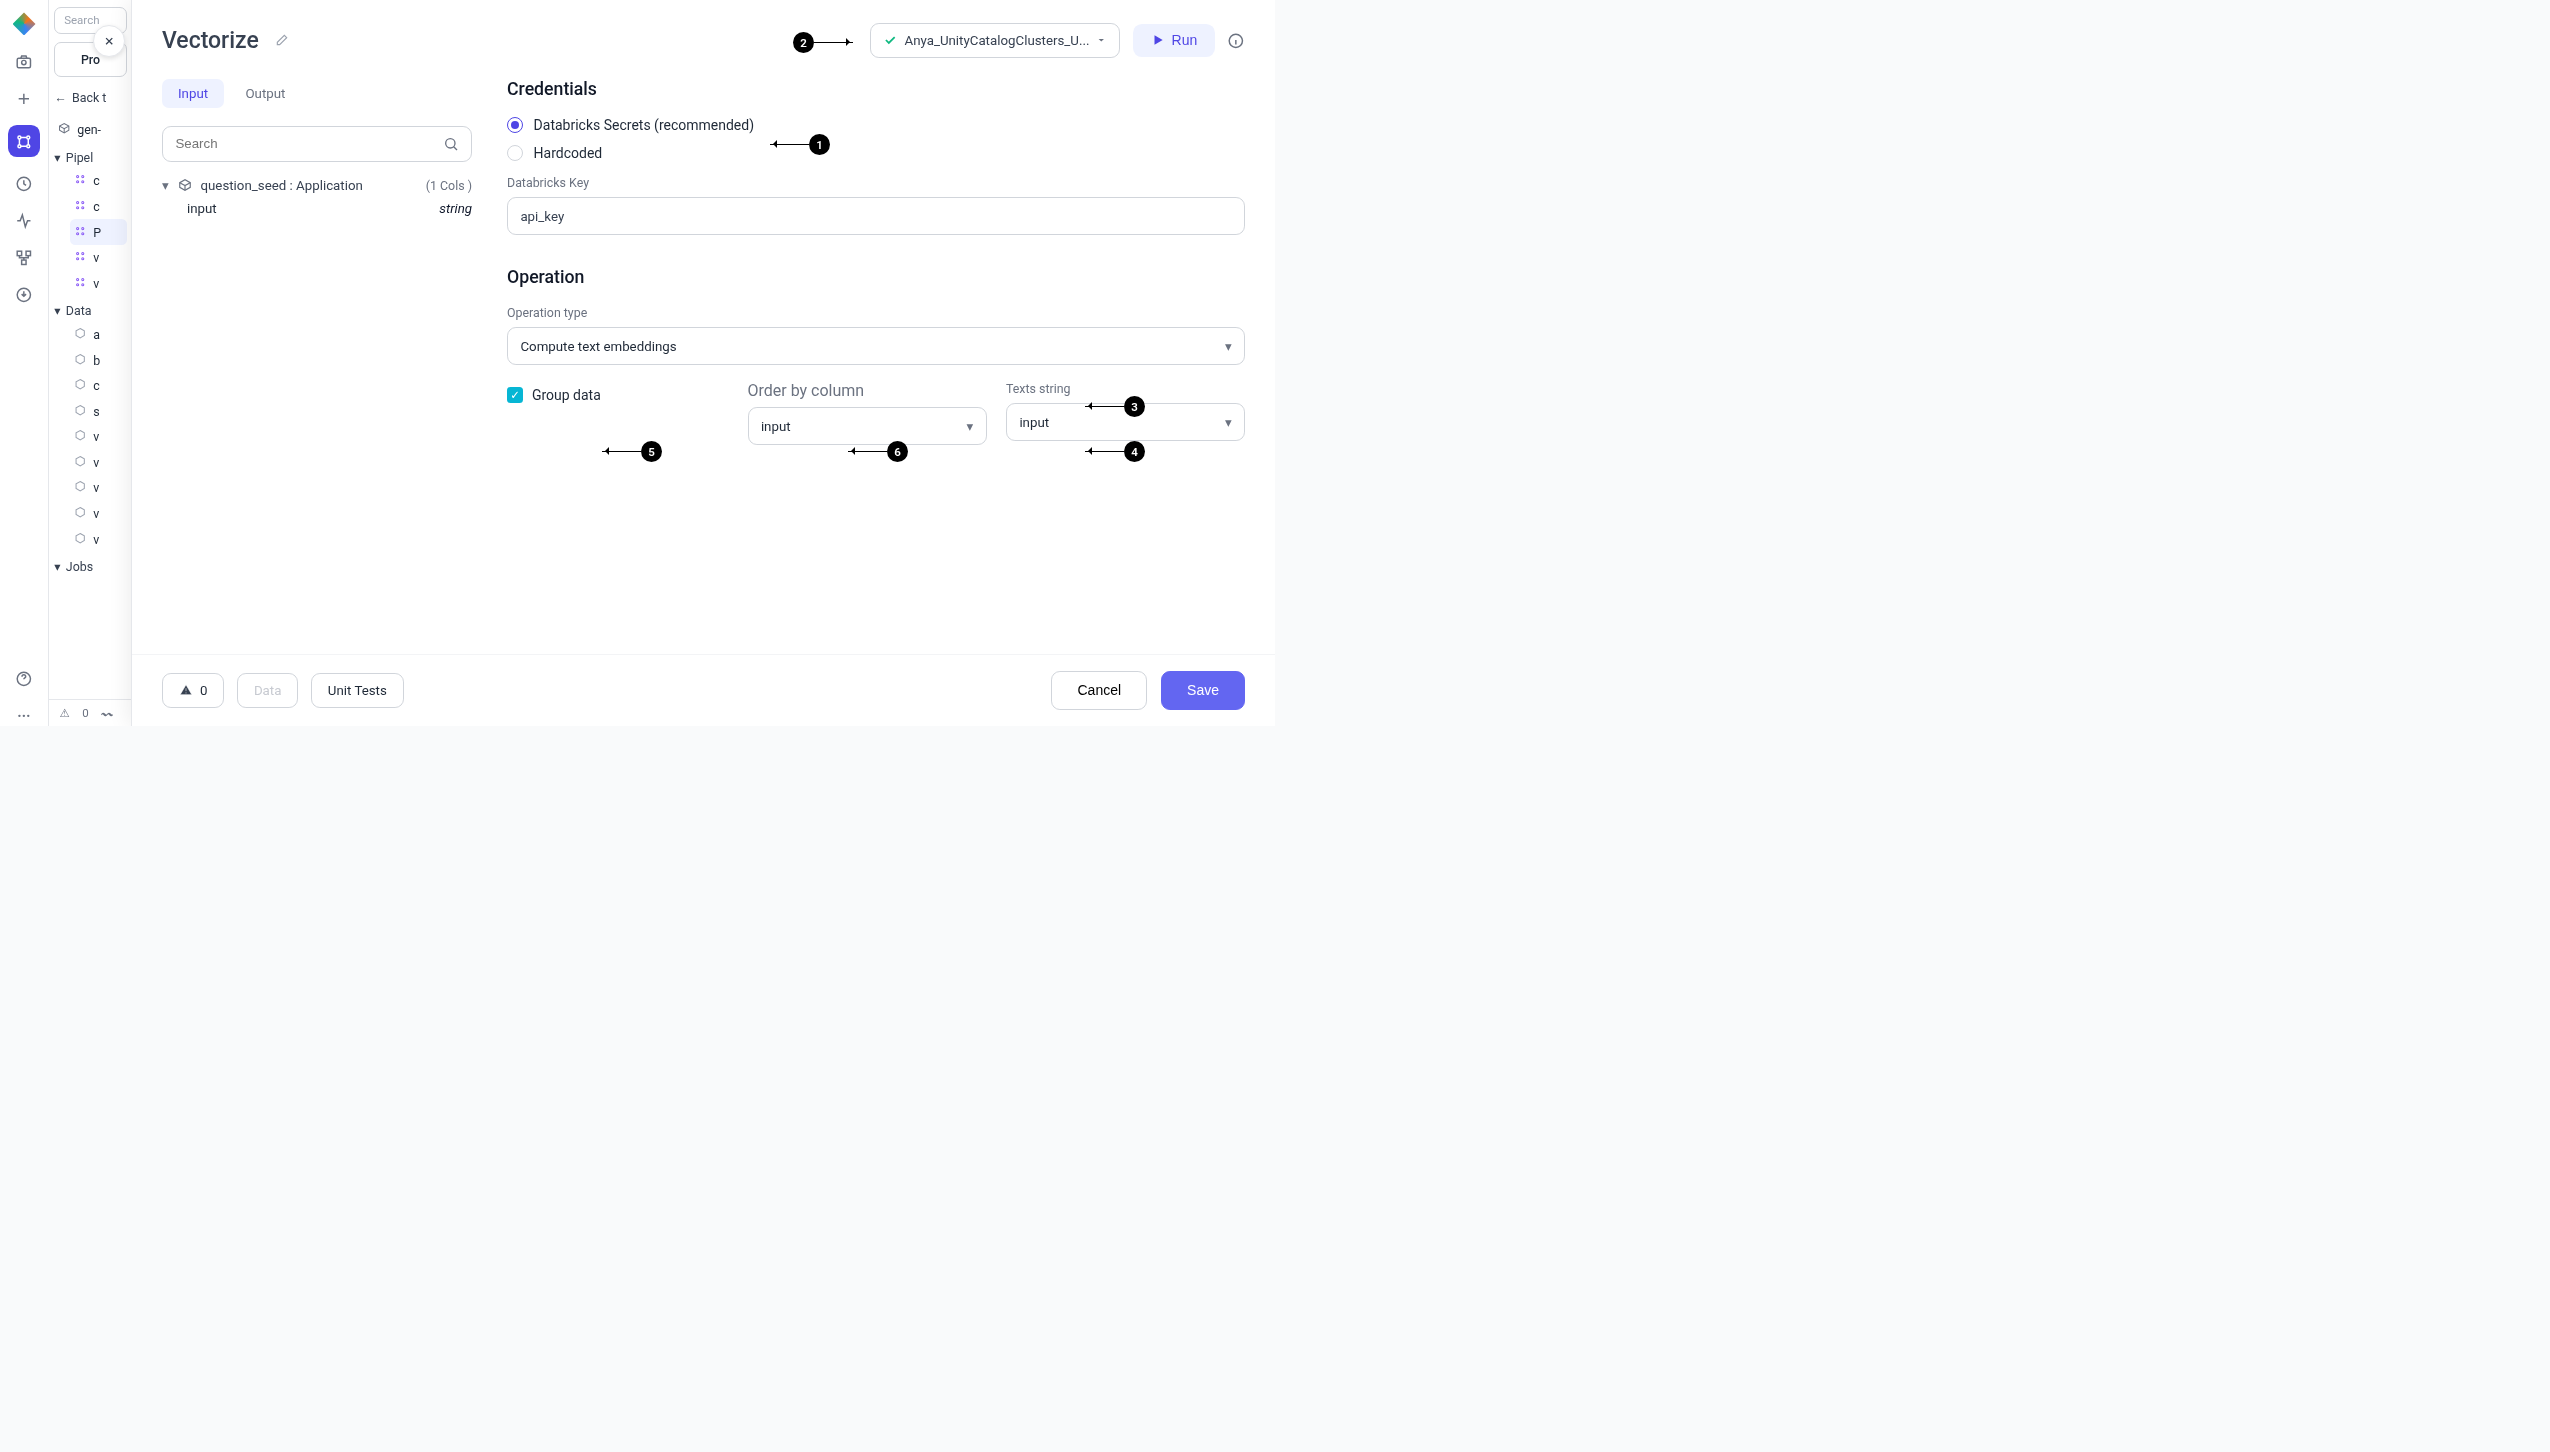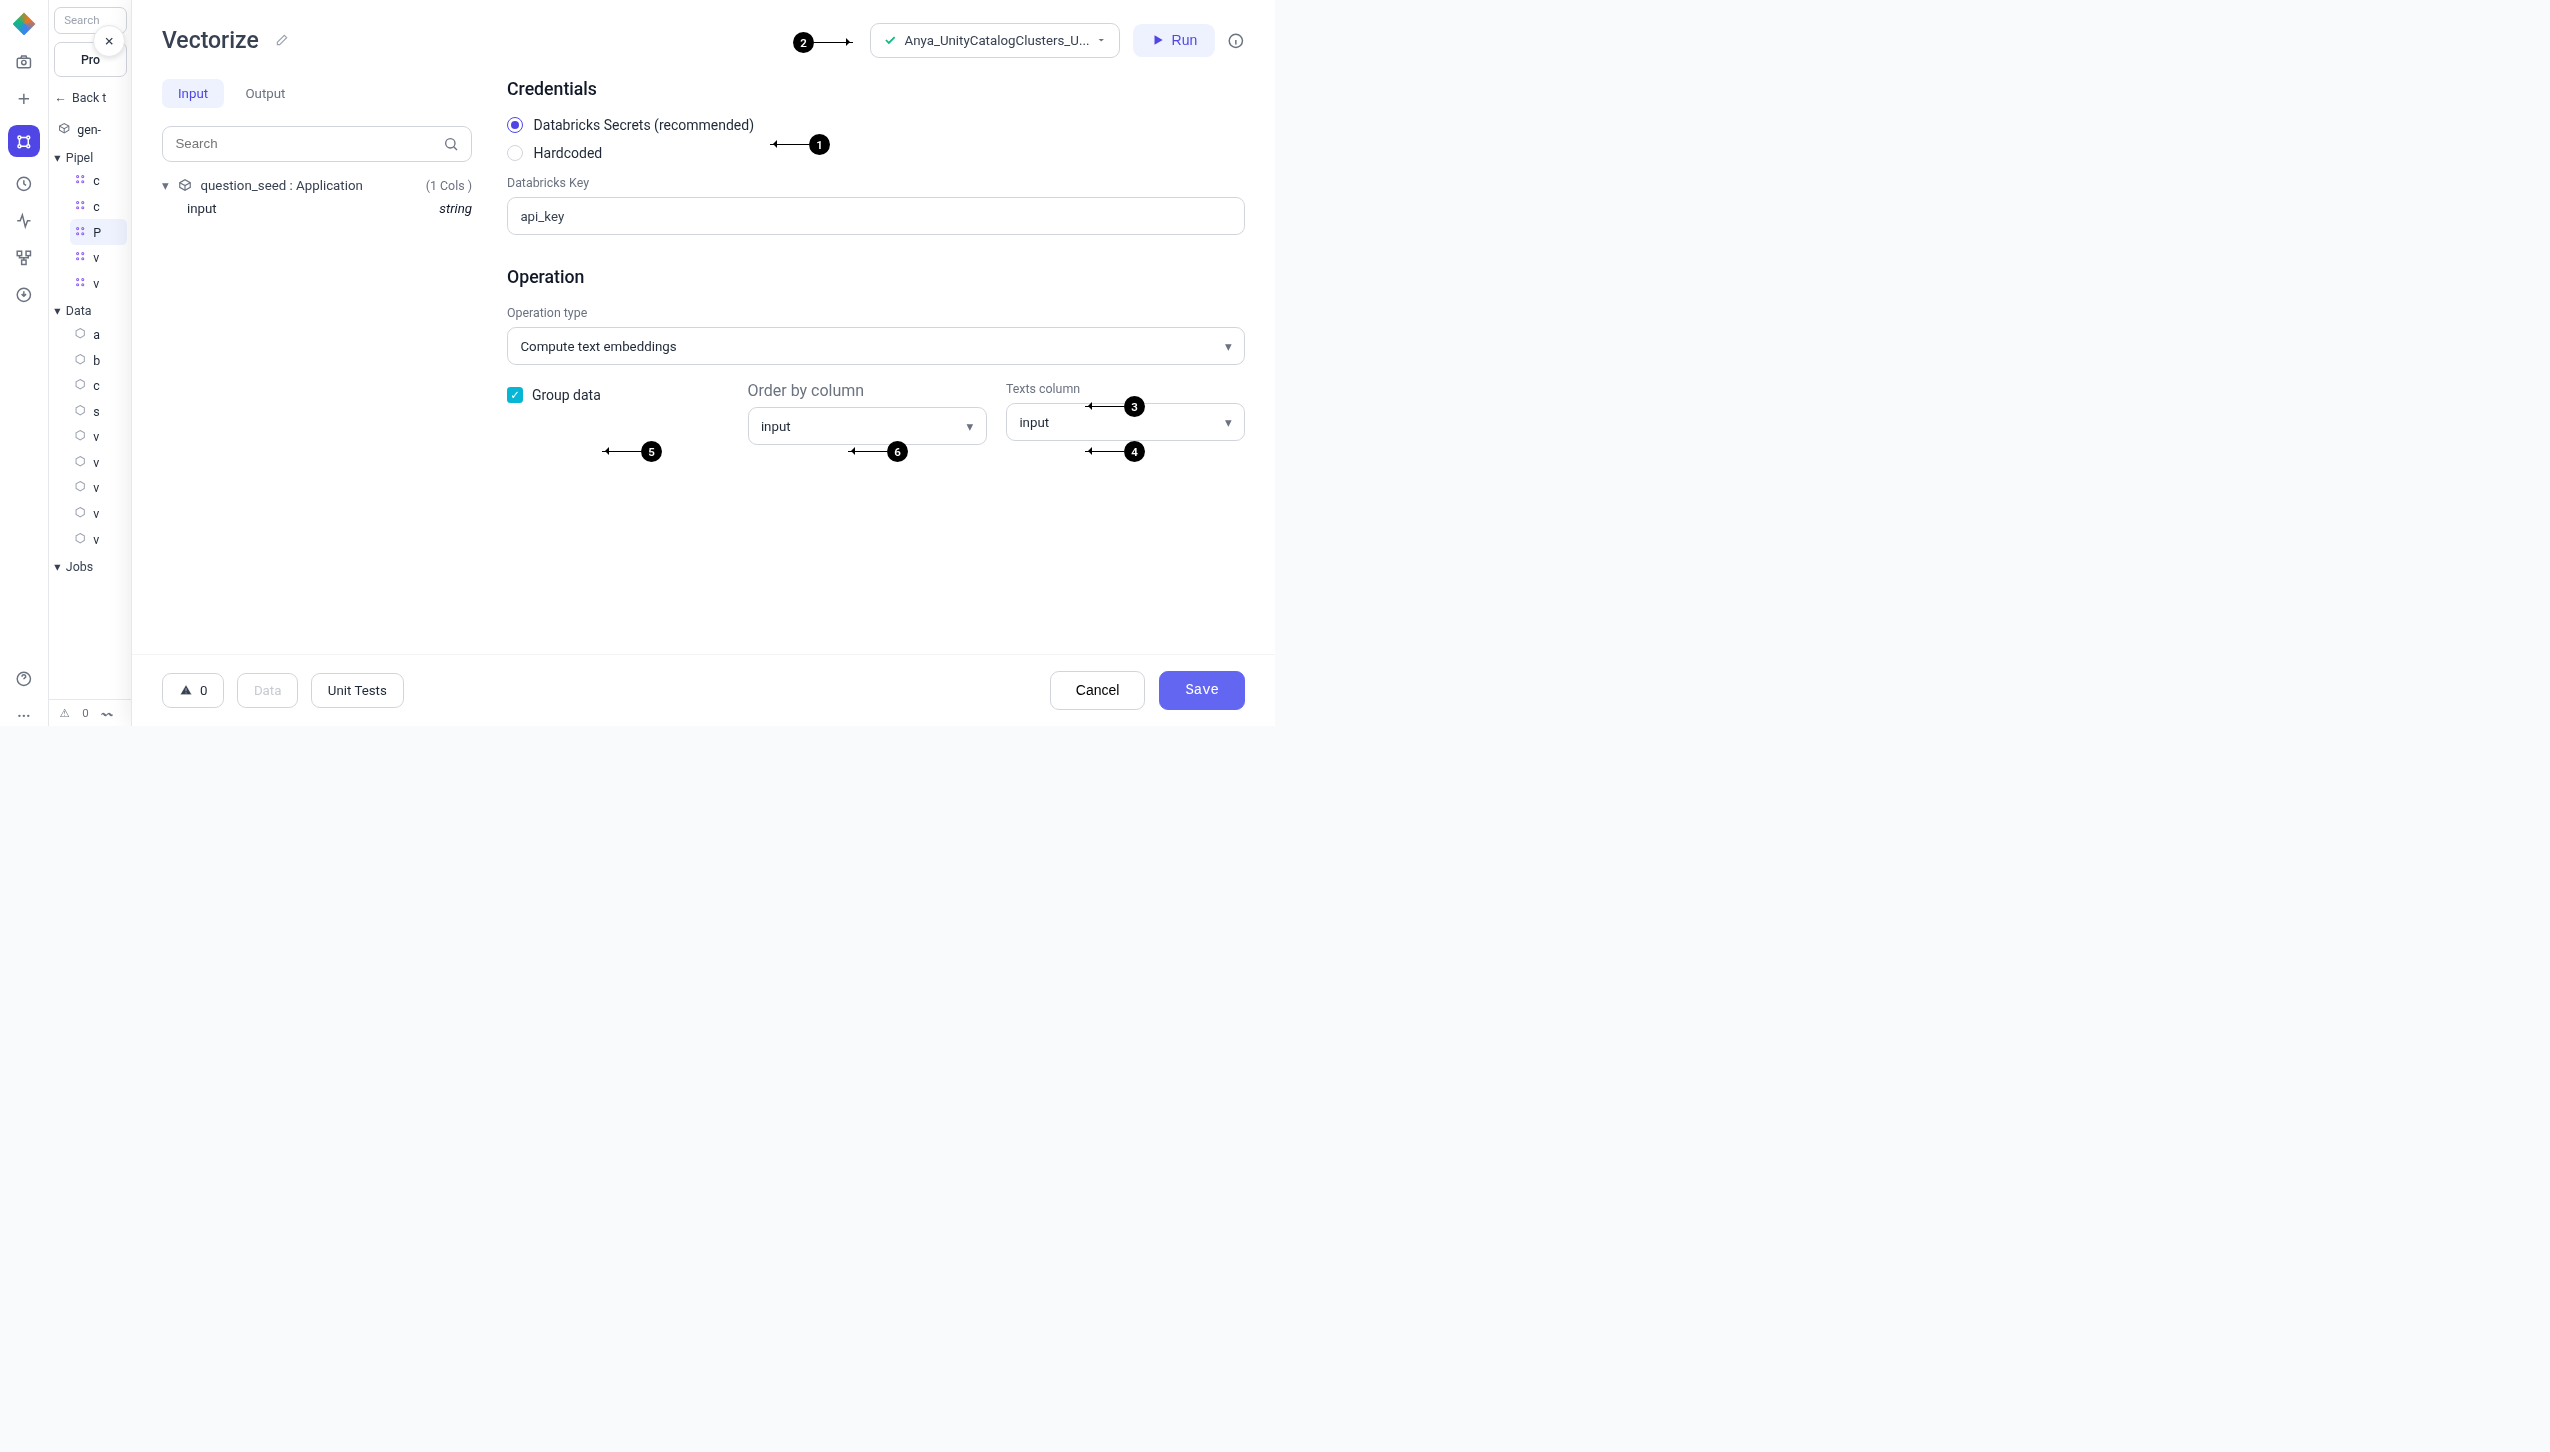--- a/index.html
+++ b/index.html
@@ -99,21 +99,21 @@
 .row3 { display:flex; gap:19.5px; align-items:flex-start; }
 .check-row { display:flex; align-items:center; gap:8.9px; font-size:14px; padding-top:5.3px; }
 .checkbox { width:16px; height:16px; border-radius:3.5px; background:#06b6d4; display:flex; align-items:center; justify-content:center; color:#fff; font-size:11.5px; }
 .col-narrow { width:239px; display:flex; flex-direction:column; gap:7px; }
 
 .modal-footer { border-top:0.9px solid #f3f4f6; padding:16px 30px; display:flex; align-items:center; gap:12.4px; }
 .chip { border:0.9px solid #d1d5db; border-radius:8.9px; padding:8.9px 16px; display:flex; align-items:center; gap:7px; font-size:13.3px; cursor:pointer; background:#fff; }
 .chip.disabled { color:#c7cad1; }
 .footer-right { margin-left:auto; display:flex; gap:14px; }
 .btn { border:0.9px solid #d1d5db; border-radius:8.9px; padding:10.6px 25px; font-size:14px; cursor:pointer; background:#fff; }
-.btn.primary { background:#6366f1; color:#fff; border-color:#6366f1;font-family:Liberation Mono, monospace; }
+.btn.primary { background:#6366f1; color:#fff; border-color:#6366f1; }
 
 .anno { position:absolute; display:flex; align-items:center; gap:0; pointer-events:none; z-index:50; }
 .anno .dot { width:21px; height:21px; border-radius:50%; background:#000; color:#fff; font-size:11.5px; font-weight:600; display:flex; align-items:center; justify-content:center; }
 .anno .arrow { height:1.8px; background:#000; position:relative; }
 .anno.left .arrow::before { content:''; position:absolute; left:-0.9px; top:-3.5px; border:4.4px solid transparent; border-right-color:#000; }
 .anno.right .arrow::after { content:''; position:absolute; right:-0.9px; top:-3.5px; border:4.4px solid transparent; border-left-color:#000; }
 svg { display:block; }
 </style>
 </head>
 <body>
@@ -418,21 +418,21 @@
           <span>Group data</span>
         </div>
         <div class="col-narrow">
           <label style="font-size:16px;color:#6b7280;">Order by column</label>
           <div class="select">
             <span>input</span>
               <span class="caret">▾</span>
           </div>
         </div>
         <div class="col-narrow">
-          <label style="font-size:12.4px;color:#6b7280;">Texts column</label>
+          <label style="font-size:12.4px;color:#6b7280;">Texts string</label>
           <div class="select">
             <span>input</span>
               <span class="caret">▾</span>
           </div>
         </div>
       </div>
     </div>
   </div>
 
   <div class="modal-footer">

